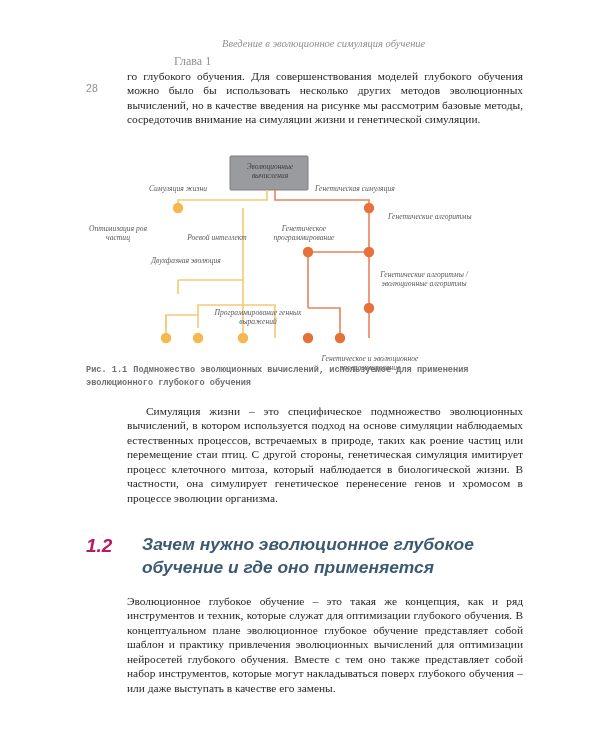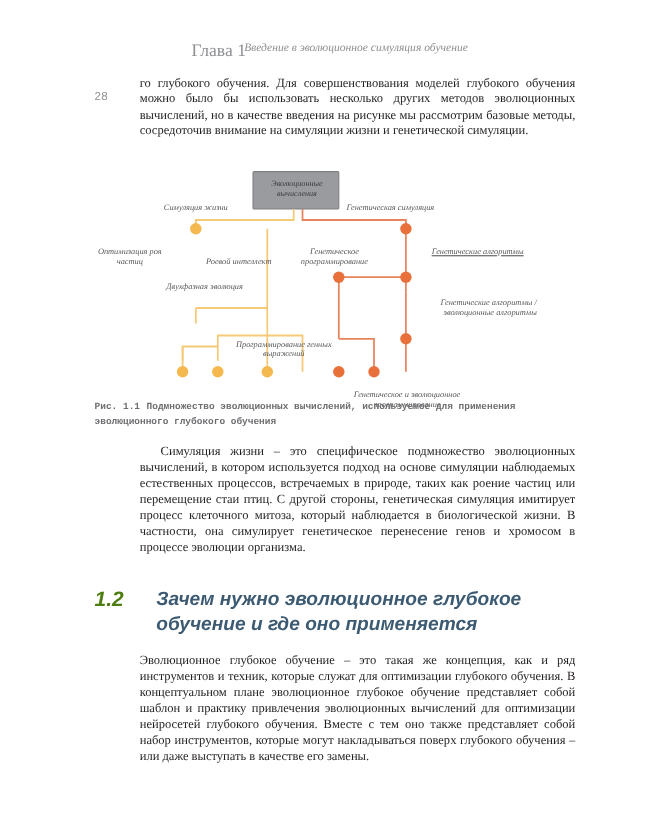--- a/index.html
+++ b/index.html
@@ -31,23 +31,23 @@
     left: 86px;
     top: 0;
     font-family: "Liberation Sans", sans-serif;
     font-size: 10.5px;
     letter-spacing: .2px;
     margin-top: 44px;
   }
   .runhead .chaplabel {
     position: absolute;
     left: 174px;
-    top: 0;
+    top: 16px;
     font-family: "Liberation Serif", serif;
-    font-size: 16px;
+    font-size: 12px;
   }
   .runhead .chaptitle {
     position: absolute;
     left: 222px;
     top: 0;
     font-family: "Liberation Serif", serif;
     font-style: italic;
     font-size: 10.5px;
   }
 
@@ -98,21 +98,21 @@
     width: 440px;
   }
   .sect .sn {
     position: absolute;
     left: 0;
     top: 2px;
     font-family: "Liberation Sans", sans-serif;
     font-style: italic;
     font-weight: bold;
     font-size: 19px;
-    color: #4d7c0f;
+    color: #be185d;
   }
   .sect .st {
     margin: 0 0 0 56px;
     font-family: "Liberation Sans", sans-serif;
     font-style: italic;
     font-weight: bold;
     font-size: 17.4px;
     line-height: 22.5px;
     color: #3c5a72;
   }
@@ -184,23 +184,23 @@
     <div style="position:absolute;left:245px;top:36px;width:116px;text-align:left;">Генетическая симуляция</div>
 
     <div style="position:absolute;left:8px;top:76px;width:80px;text-align:center;">Оптимизация роя частиц</div>
 
     <div style="position:absolute;left:100px;top:85px;width:94px;text-align:center;">Роевой интеллект</div>
 
     <div style="position:absolute;left:66px;top:108px;width:100px;text-align:center;">Двухфазная эволюция</div>
 
     <div style="position:absolute;left:186px;top:76px;width:96px;text-align:center;">Генетическое программирование</div>
 
-    <div style="position:absolute;left:318px;top:76px;width:88px;text-align:right;text-decoration:underline;">Генетические алгоритмы</div>
-
-    <div style="position:absolute;left:290px;top:122px;width:128px;text-align:right;">Генетические алгоритмы / эволюционные алгоритмы</div>
+    <div style="position:absolute;left:318px;top:64px;width:88px;text-align:left;">Генетические алгоритмы</div>
+
+    <div style="position:absolute;left:290px;top:122px;width:128px;text-align:center;">Генетические алгоритмы / эволюционные алгоритмы</div>
 
     <div style="position:absolute;left:136px;top:160px;width:104px;text-align:center;">Программирование генных выражений</div>
 
     <div style="position:absolute;left:246px;top:160px;width:108px;text-align:center;margin-top:46px;">Генетическое и эволюционное программирование</div>
   </div>
 </div>
 
 <div class="fig-caption">
   <span class="num">Рис. 1.1</span><span>Подмножество эволюционных вычислений, используемое для применения эволюционного глубокого обучения</span>
 </div>

